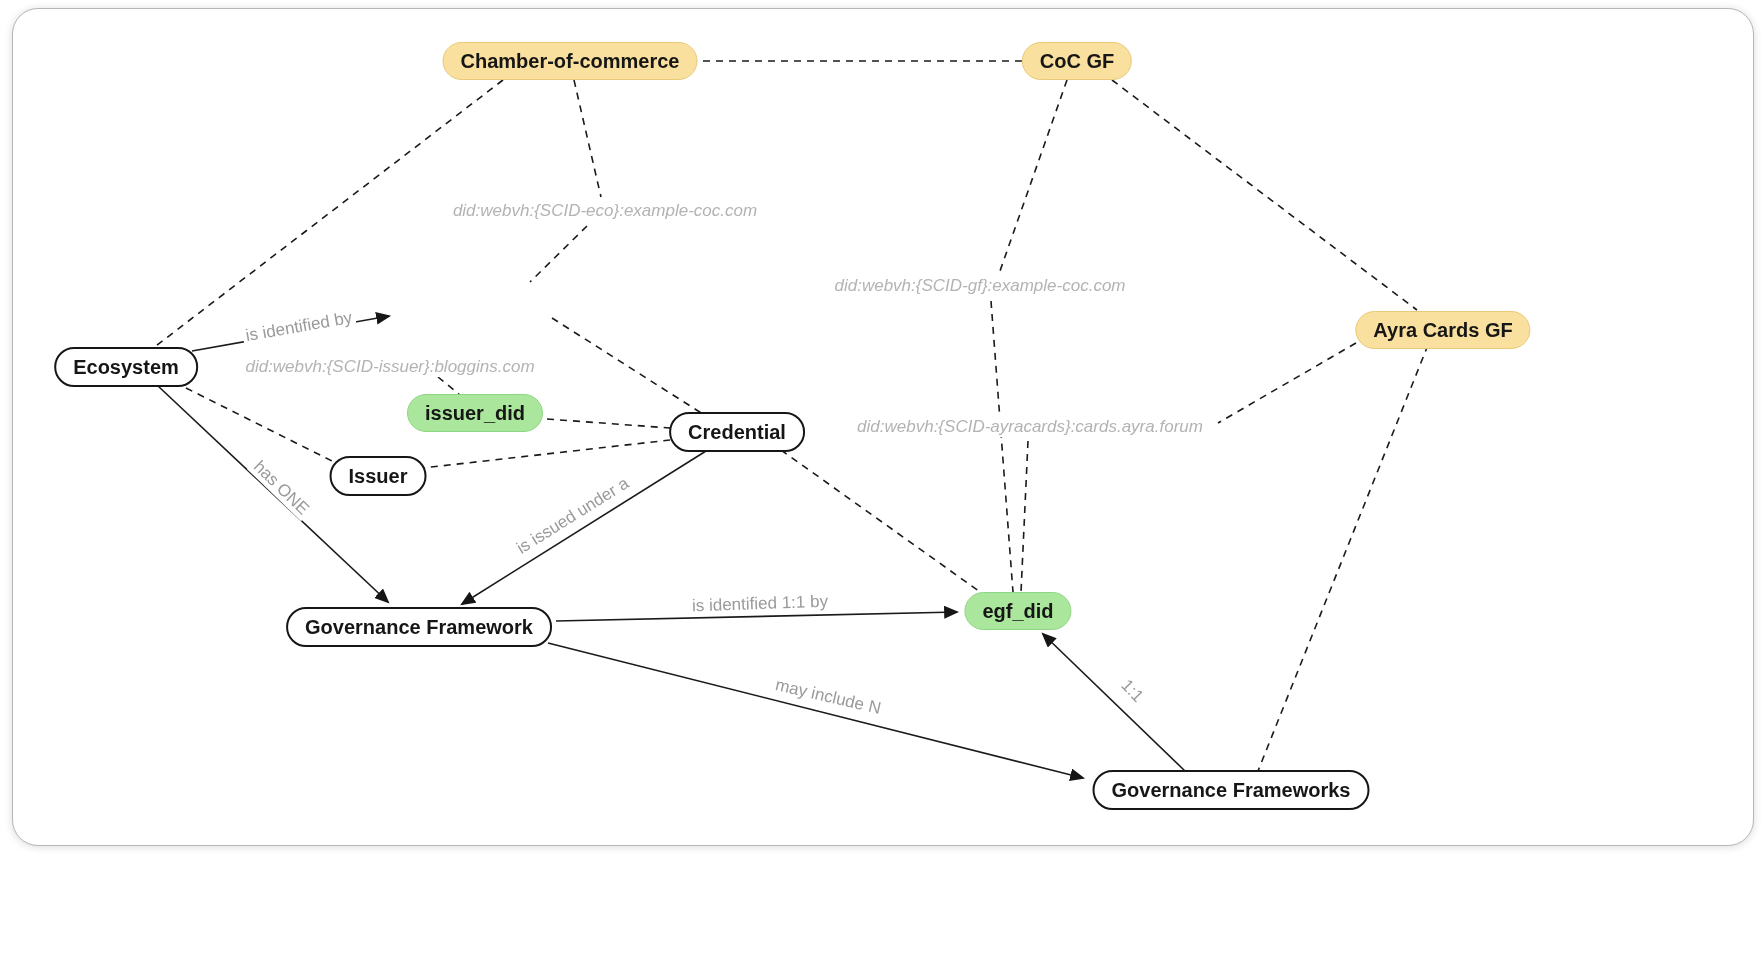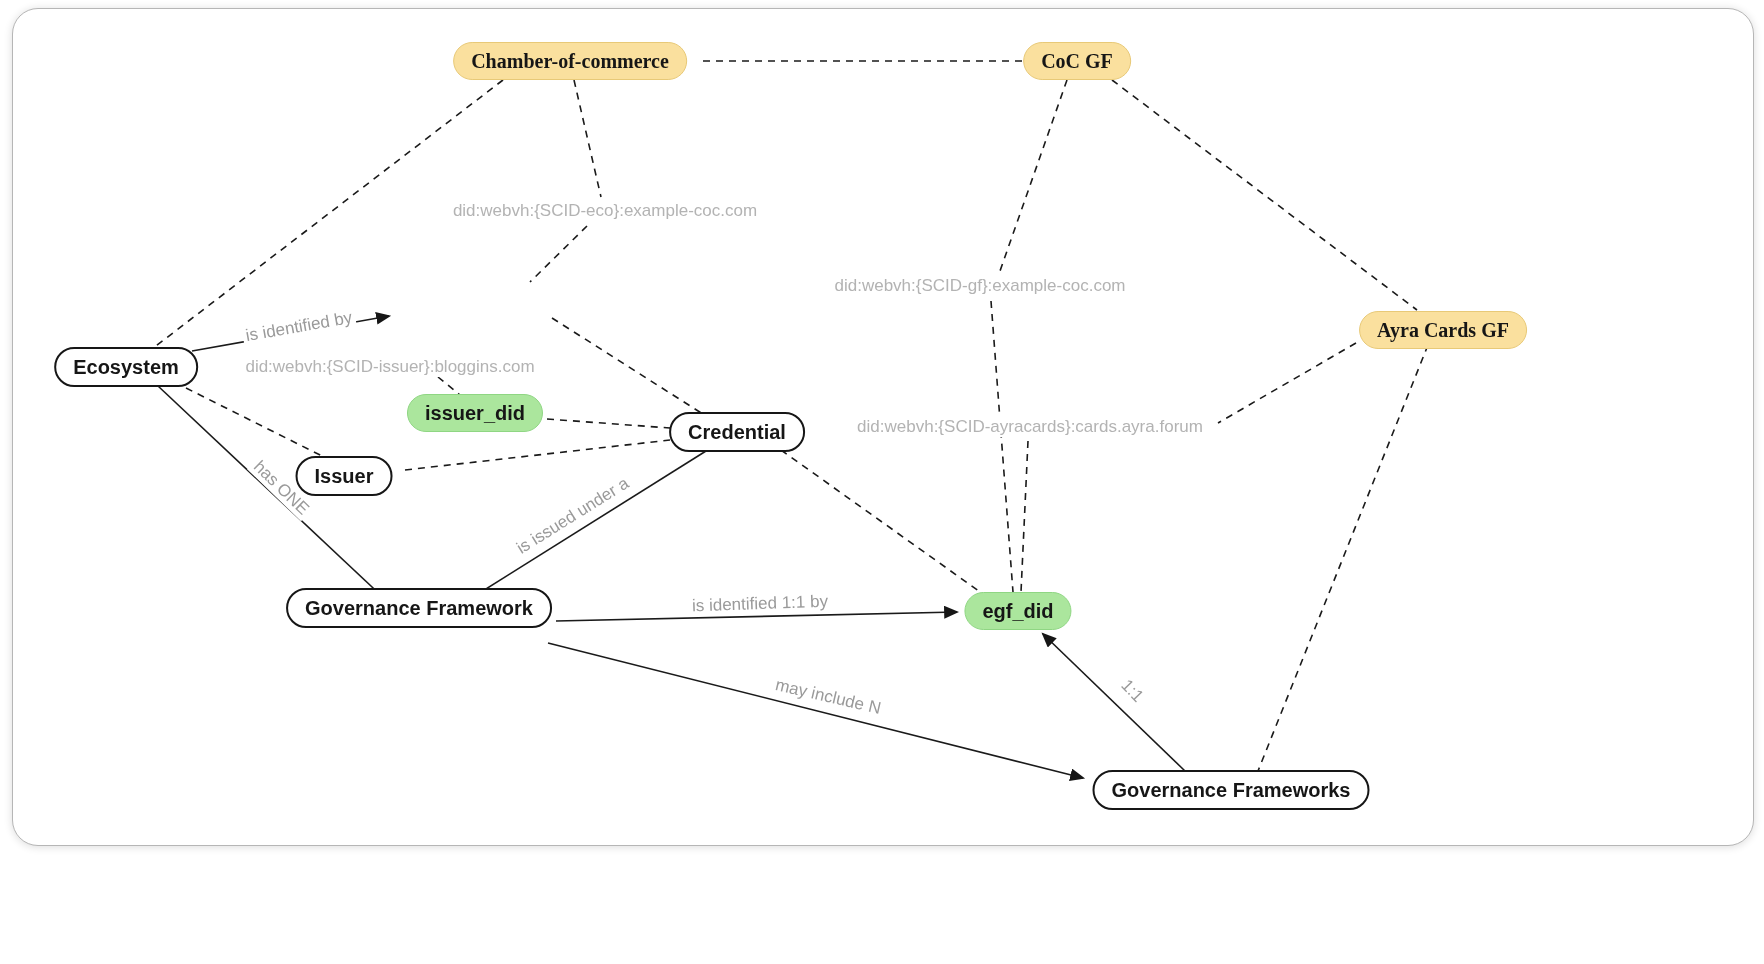--- a/index.html
+++ b/index.html
@@ -10,23 +10,23 @@
   }
   html,body{margin:0;padding:0;background:#ffffff;}
   .stage{position:relative;width:1764px;height:964px;font-family:"Liberation Sans",sans-serif;overflow:hidden;}
   .frame{position:absolute;left:12px;top:8px;width:1740px;height:836px;border:1.5px solid #b6b6b6;
          border-radius:26px;background:#ffffff;box-shadow:0 1px 8px rgba(0,0,0,.14);}
   svg.edges{position:absolute;left:0;top:0;}
   .layer{position:absolute;left:0;top:0;width:100%;height:100%;pointer-events:none;}
   .node{position:absolute;transform:translate(-50%,-50%);white-space:nowrap;font-weight:bold;
         font-size:20px;color:#161616;padding:6px 17px;border-radius:20px;line-height:1.2;}
   .node.entity{background:var(--entity-fill);border:2px solid var(--entity-border);}
-  .node.example{background:var(--example-fill);border:1px solid var(--example-border);font-family:Liberation Serif, serif;}
+  .node.example{background:var(--example-fill);border:1px solid var(--example-border);}
   .node.did{background:var(--did-fill);border:1px solid var(--did-border);}
-  .did-text{position:absolute;transform:translate(-50%,-50%);white-space:nowrap;
+  .did-text{position:absolute;transform:translate(-50%,-50%);white-space:nowrap;font-style:italic;
             font-size:17px;color:var(--did-text);background:#ffffff;padding:0 4px;}
   .edge-label{position:absolute;white-space:nowrap;font-size:17px;color:var(--label-text);background:#ffffff;padding:0 3px;}
   line.edge{stroke:var(--edge);stroke-width:1.6;}
   line.dashed{stroke-dasharray:7 6;}
 </style>
 </head>
 <body>
 
 <div class="stage">
   <div class="frame"></div>
@@ -58,23 +58,23 @@
       <line x1="186" y1="388" x2="332" y2="461" class="edge dashed"></line>
       <line x1="438" y1="377" x2="460" y2="395" class="edge dashed"></line>
       <line x1="781" y1="450" x2="983" y2="594" class="edge dashed"></line>
     </svg>
   <div class="layer" id="node-layer">
       <div class="node example" style="left: 570px; top: 61px;">Chamber-of-commerce</div>
       <div class="node example" style="left: 1077px; top: 61px;">CoC GF</div>
       <div class="node example" style="left: 1443px; top: 330px;">Ayra Cards GF</div>
       <div class="node entity" style="left: 126px; top: 367px;">Ecosystem</div>
       <div class="node did" style="left: 475px; top: 413px;">issuer_did</div>
-      <div class="node entity" style="left: 344px; top: 476px; text-align: center;">Issuer</div>
+      <div class="node entity" style="left: 378px; top: 476px; text-align: center;">Issuer</div>
       <div class="node entity" style="left: 737px; top: 432px;">Credential</div>
-      <div class="node entity" style="left: 419px; top: 608px; text-align: right;">Governance Framework</div>
+      <div class="node entity" style="left: 419px; top: 627px; text-align: right;">Governance Framework</div>
       <div class="node did" style="left: 1018px; top: 611px; text-align: right;">egf_did</div>
       <div class="node entity" style="left: 1231px; top: 790px;">Governance Frameworks</div>
       <div class="did-text" style="left: 605px; top: 211px;">did:webvh:{SCID-eco}:example-coc.com</div>
       <div class="did-text" style="left: 980px; top: 286px;">did:webvh:{SCID-gf}:example-coc.com</div>
       <div class="did-text" style="left: 390px; top: 367px;">did:webvh:{SCID-issuer}:bloggins.com</div>
       <div class="did-text" style="left: 1030px; top: 427px;">did:webvh:{SCID-ayracards}:cards.ayra.forum</div>
       <div class="edge-label" style="left: 299px; top: 327px; transform: translate(-50%, -50%) rotate(-10deg);">is identified by</div>
       <div class="edge-label" style="left: 281px; top: 488px; transform: translate(-50%, -50%) rotate(44deg);">has ONE</div>
       <div class="edge-label" style="left: 573px; top: 516px; transform: translate(-50%, -50%) rotate(-32deg);">is issued under a</div>
       <div class="edge-label" style="left: 760px; top: 604px; transform: translate(-50%, -50%) rotate(-2deg);">is identified 1:1 by</div>

